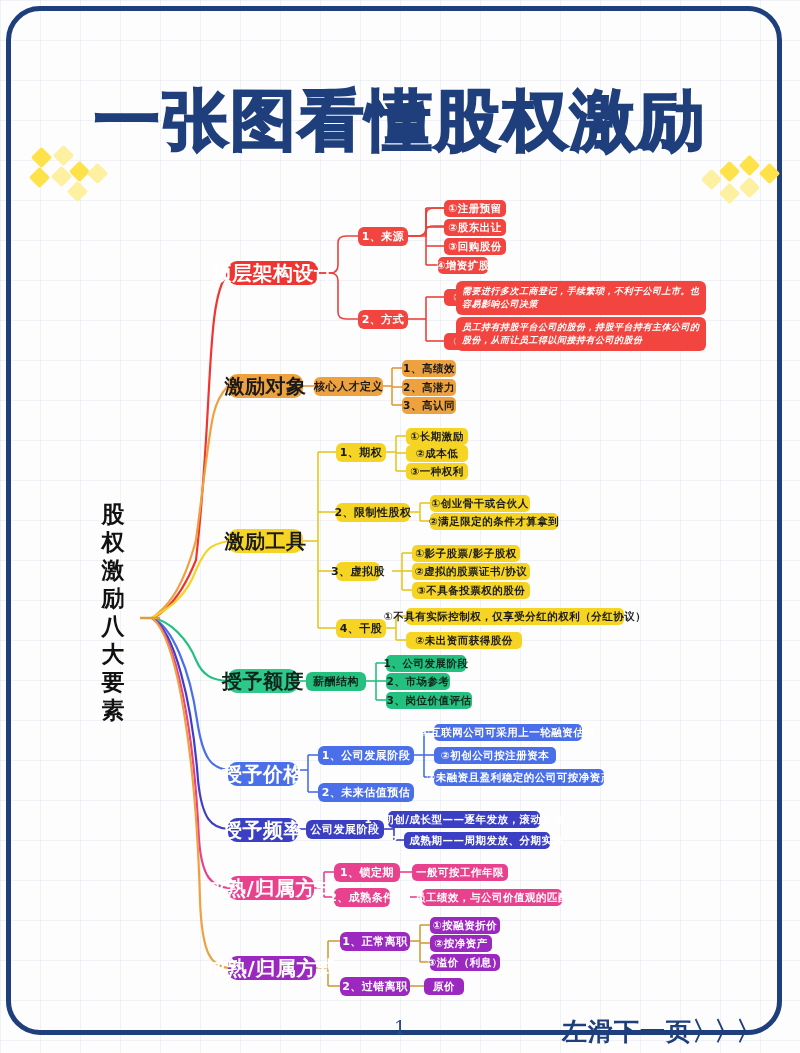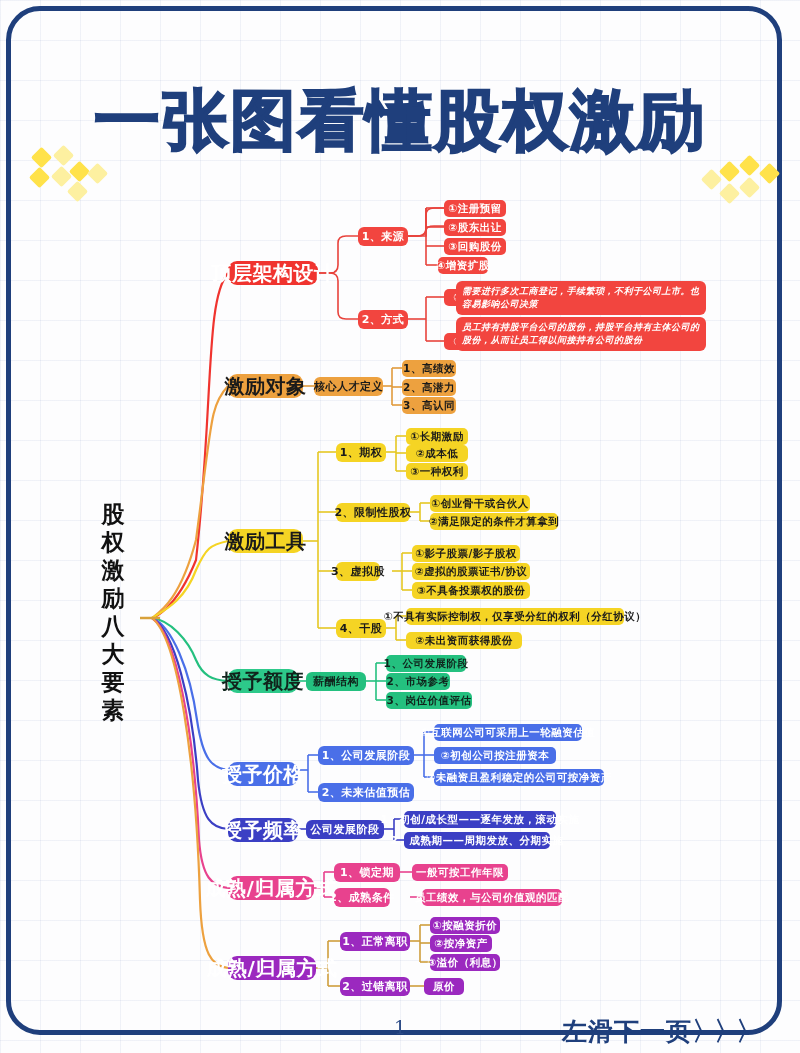--- a/index.html
+++ b/index.html
@@ -287,21 +287,21 @@
 
   <div class="node lv1 c-blue" style="left:228px;top:762px;width:70px;">授予价格</div>
   <div class="node lv2 c-blue" style="left:318px;top:746px;width:96px;">1、公司发展阶段</div>
   <div class="node lv2 c-blue" style="left:318px;top:783px;width:96px;">2、未来估值预估</div>
   <div class="node lv3 c-blue" style="left:434px;top:724px;width:148px;">①互联网公司可采用上一轮融资估值</div>
   <div class="node lv3 c-blue" style="left:434px;top:747px;width:122px;">②初创公司按注册资本</div>
   <div class="node lv3 c-blue" style="left:434px;top:769px;width:170px;">③未融资且盈利稳定的公司可按净资产</div>
 
   <div class="node lv1 c-indigo" style="left:228px;top:818px;width:70px;">授予频率</div>
   <div class="node lv2 c-indigo" style="left:306px;top:820px;width:78px;">公司发展阶段</div>
-  <div class="node lv3 c-indigo" style="left:404px;top:811px;width:152px;">1、初创/成长型——逐年发放，滚动实施</div>
+  <div class="node lv3 c-indigo" style="left:388px;top:811px;width:152px;">1、初创/成长型——逐年发放，滚动实施</div>
   <div class="node lv3 c-indigo" style="left:404px;top:832px;width:146px;">2、成熟期——周期发放、分期实施</div>
 
   <div class="node lv1 c-pink" style="left:228px;top:876px;width:86px;">成熟/归属方式</div>
   <div class="node lv2 c-pink" style="left:334px;top:863px;width:66px;">1、锁定期</div>
   <div class="node lv2 c-pink" style="left:334px;top:888px;width:56px;">2、成熟条件</div>
   <div class="node lv3 c-pink" style="left:412px;top:864px;width:96px;">一般可按工作年限</div>
   <div class="node lv3 c-pink" style="left:422px;top:889px;width:140px;">员工绩效，与公司价值观的匹配</div>
 
   <div class="node lv1 c-purple" style="left:228px;top:956px;width:88px;">成熟/归属方式</div>
   <div class="node lv2 c-purple" style="left:340px;top:932px;width:70px;">1、正常离职</div>

